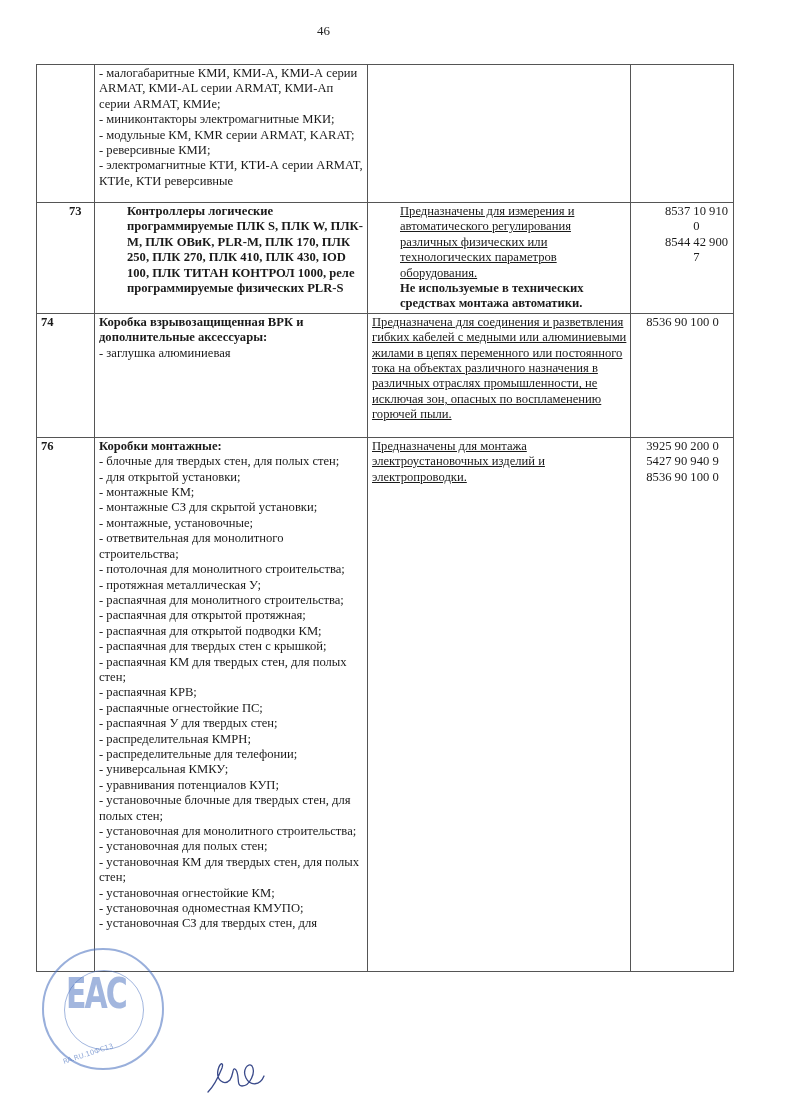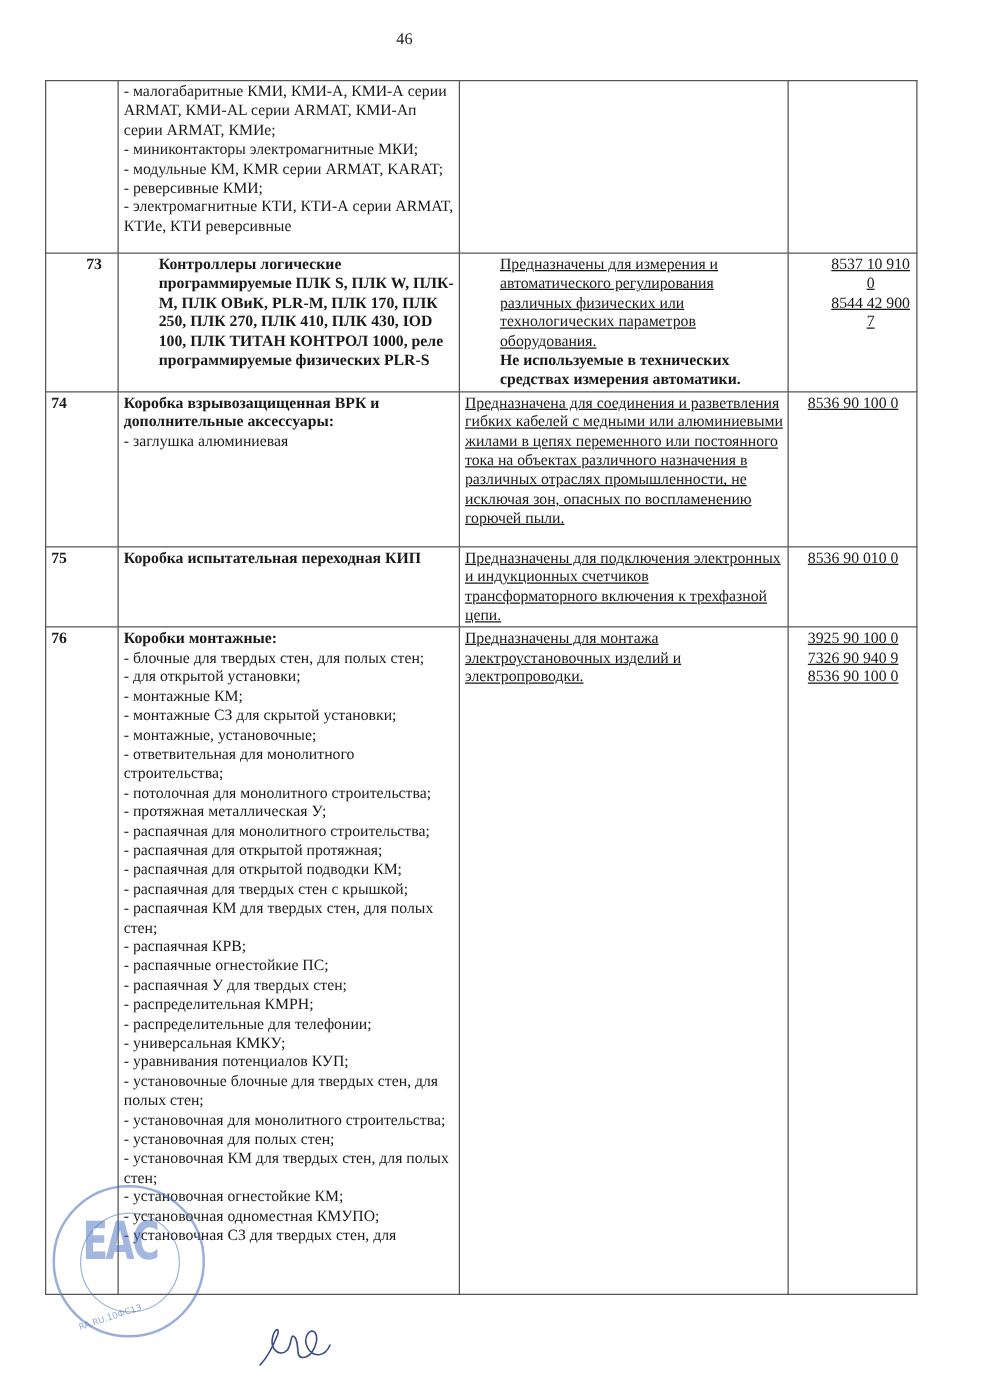--- a/index.html
+++ b/index.html
@@ -20,21 +20,21 @@
     }
     table.doc td {
       border: 1px solid #555; vertical-align: top;
       padding: 1px 3px 1px 4px; box-sizing: border-box;
     }
     col.c1 { width: 58px; }
     col.c2 { width: 273px; }
     col.c3 { width: 263px; }
     col.c4 { width: 103px; }
     td.num { font-weight: bold; padding-left: 7px; }
-    td.codes { text-align: center; padding-left: 2px; padding-right: 2px; text-decoration: underline; }
+    td.codes { text-align: center; padding-left: 2px; padding-right: 2px; }
     .title { font-weight: bold; display: block; }
     .item { display: block; }
     .bold { font-weight: bold; display: block; }
     .plain { display: block; text-decoration: underline; }
     .code { display: block; }
     tr.r-cont td { height: 138px; }
     tr.r73 td { height: 107px; padding-left: 32px; }
     tr.r74 td { height: 124px; }
     tr.r75 td { height: 62px; }
     tr.r76 td { height: 534px; margin-left: 40px; }
@@ -89,50 +89,38 @@
         <td></td>
         <td class="codes"></td>
       </tr>
       <tr class="r73">
         <td class="num">73</td>
         <td>
           <span class="title">Контроллеры логические программируемые ПЛК S, ПЛК W, ПЛК-М, ПЛК ОВиК, PLR-M, ПЛК 170, ПЛК 250, ПЛК 270, ПЛК 410, ПЛК 430, IOD 100, ПЛК ТИТАН КОНТРОЛ 1000, реле программируемые физических PLR-S</span>
         </td>
         <td>
           <span class="plain">Предназначены для измерения и автоматического регулирования различных физических или технологических параметров оборудования.</span>
-          <span class="bold">Не используемые в технических средствах измерения автоматики.</span>
+          <span class="bold">Не используемые в технических средствах монтажа автоматики.</span>
         </td>
         <td class="codes">
           <span class="code">8537 10 910 0</span>
           <span class="code">8544 42 900 7</span>
         </td>
       </tr>
       <tr class="r74">
         <td class="num">74</td>
         <td>
           <span class="title">Коробка взрывозащищенная ВРК и дополнительные аксессуары:</span>
           <span class="item">- заглушка алюминиевая</span>
         </td>
         <td>
           <span class="plain">Предназначена для соединения и разветвления гибких кабелей с медными или алюминиевыми жилами в цепях переменного или постоянного тока на объектах различного назначения в различных отраслях промышленности, не исключая зон, опасных по воспламенению горючей пыли.</span>
         </td>
         <td class="codes">
           <span class="code">8536 90 100 0</span>
-        </td>
-      </tr>
-      <tr class="r75">
-        <td class="num">75</td>
-        <td>
-          <span class="title">Коробка испытательная переходная КИП</span>
-        </td>
-        <td>
-          <span class="plain">Предназначены для подключения электронных и индукционных счетчиков трансформаторного включения к трехфазной цепи.</span>
-        </td>
-        <td class="codes">
-          <span class="code">8536 90 010 0</span>
         </td>
       </tr>
       <tr class="r76">
         <td class="num">76</td>
         <td>
           <span class="title">Коробки монтажные:</span>
           <span class="item">- блочные для твердых стен, для полых стен;</span>
           <span class="item">- для открытой установки;</span>
           <span class="item">- монтажные КМ;</span>
           <span class="item">- монтажные СЗ для скрытой установки;</span>
@@ -157,22 +145,22 @@
           <span class="item">- установочная для полых стен;</span>
           <span class="item">- установочная КМ для твердых стен, для полых стен;</span>
           <span class="item">- установочная огнестойкие КМ;</span>
           <span class="item">- установочная одноместная КМУПО;</span>
           <span class="item">- установочная СЗ для твердых стен, для</span>
         </td>
         <td>
           <span class="plain">Предназначены для монтажа электроустановочных изделий и электропроводки.</span>
         </td>
         <td class="codes">
-          <span class="code">3925 90 100 0</span>
-          <span class="code">7326 90 940 9</span>
+          <span class="code">3925 90 200 0</span>
+          <span class="code">5427 90 940 9</span>
           <span class="code">8536 90 100 0</span>
         </td>
       </tr>
     </tbody>
 </table>
 
 <div class="stamp">
   <div class="stamp-inner"></div>
   <div class="stamp-logo">ЕАС</div>
   <div class="stamp-text">RA.RU.10ФС13</div>

